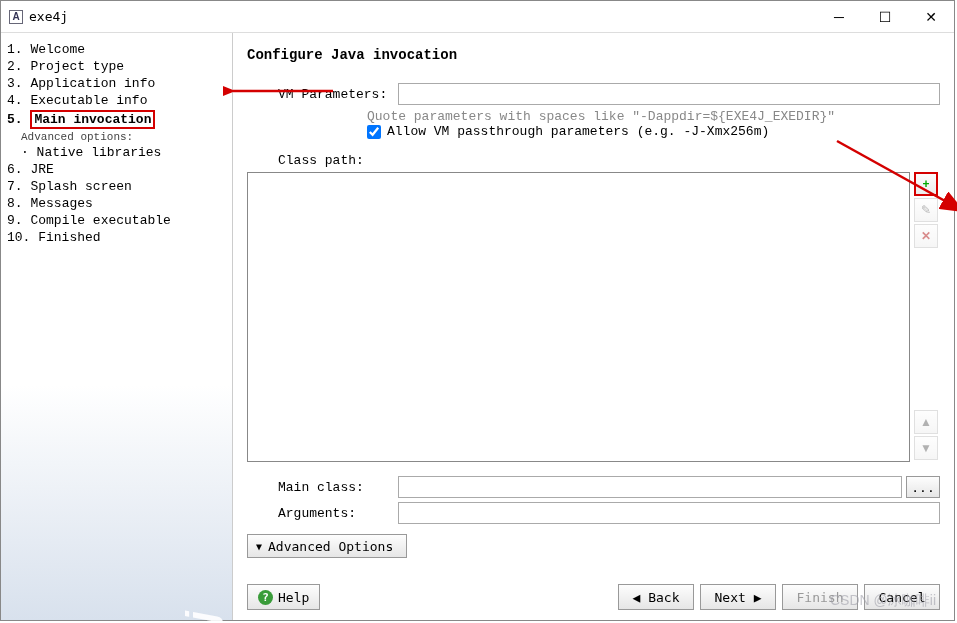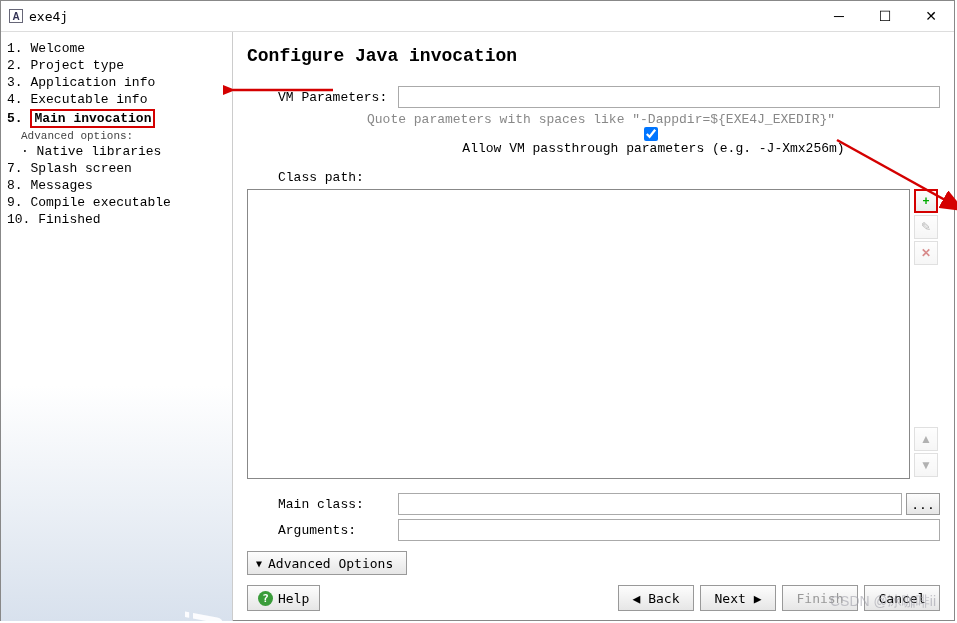--- a/index.html
+++ b/index.html
@@ -12,26 +12,26 @@
 .winbtn { width: 46px; height: 30px; display: flex; align-items: center; justify-content: center; font-size: 14px; }
 .body { flex: 1; display: flex; }
 .sidebar { width: 232px; background: linear-gradient(to bottom, #ffffff 0%, #ffffff 60%, #d8e1ed 100%); padding: 8px 0 0 6px; font-family: Consolas, "Courier New", monospace; font-size: 13px; position: relative; border-right: 1px solid #ccc; }
 .sidebar .step { padding: 1px 0; color: #000; white-space: nowrap; }
 .sidebar .step.selected { font-weight: bold; }
 .sidebar .step.selected .step-label { border: 2px solid #d40000; padding: 0 2px; display: inline-block; }
 .sidebar .advopts { font-size: 11px; color: #444; padding: 1px 0 1px 14px; }
 .sidebar .substep { padding: 1px 0 1px 14px; }
 .brand { position: absolute; bottom: 8px; right: 8px; font-family: Arial, sans-serif; font-size: 40px; font-weight: bold; font-style: italic; color: rgba(255,255,255,0.9); transform: rotate(-90deg); transform-origin: right bottom; letter-spacing: -1px; }
 .main { flex: 1; display: flex; flex-direction: column; padding: 14px 14px 10px 14px; position: relative; }
-.main h2 { font-family: Consolas, "Courier New", monospace; font-size: 18px; font-weight: bold; margin-bottom: 20px; }
+.main h2 { font-family: Consolas, "Courier New", monospace; font-size: 14px; font-weight: bold; margin-bottom: 20px; }
 .row { display: flex; align-items: center; margin-bottom: 4px; font-family: Consolas, "Courier New", monospace; font-size: 13px; margin-left: 31px; }
 .row .lbl { width: 120px; }
 .row input[type=text] { flex: 1; height: 22px; border: 1px solid #aaa; padding: 0 4px; font-family: Consolas, monospace; font-size: 13px; }
 .hint { color: #888; font-family: Consolas, "Courier New", monospace; font-size: 13px; margin-left: 120px; margin-bottom: 0; }
-.chkrow { margin-left: 120px; margin-bottom: 14px; display: flex; align-items: center; font-family: Consolas, "Courier New", monospace; font-size: 13px; flex-direction: column; }
+.chkrow { margin-left: 120px; margin-bottom: 14px; display: flex; align-items: center; font-family: Consolas, "Courier New", monospace; font-size: 13px; }
 .chkrow input { margin-right: 6px; width: 14px; height: 14px; }
 .cp-area { display: flex; margin-bottom: 14px; }
 .cp-list { flex: 1; height: 290px; border: 1px solid #888; background: #fff; }
 .cp-tools { width: 26px; margin-left: 4px; display: flex; flex-direction: column; }
 .tbtn { width: 24px; height: 24px; border: 1px solid #bbb; background: linear-gradient(#fdfdfd,#ececec); margin-bottom: 2px; display: flex; align-items: center; justify-content: center; font-size: 12px; color: #555; }
 .tbtn.disabled { opacity: 0.45; }
 .tbtn.add { color: #0a0; font-weight: bold; }
 .tbtn.remove { color: #a00; font-weight: bold; }
 .tbtn.add-highlight { border: 2px solid #d40000; }
 .spacer-tools { flex: 1; }
@@ -63,20 +63,21 @@
 
   <div class="body">
     <div class="sidebar">
       <div class="step"><span>1.</span> <span>Welcome</span></div>
       <div class="step"><span>2.</span> <span>Project type</span></div>
       <div class="step"><span>3.</span> <span>Application info</span></div>
       <div class="step"><span>4.</span> <span>Executable info</span></div>
       <div class="step selected"><span>5.</span> <span class="step-label">Main invocation</span></div>
       <div class="advopts">Advanced options:</div>
       <div class="substep">· Native libraries</div>
+      <div class="step"><span>6.</span> <span>JRE</span></div>
       <div class="step"><span>7.</span> <span>Splash screen</span></div>
       <div class="step"><span>8.</span> <span>Messages</span></div>
       <div class="step"><span>9.</span> <span>Compile executable</span></div>
       <div class="step"><span>10.</span> <span>Finished</span></div>
       <div class="brand">exe4j</div>
     </div>
 
     <div class="main">
       <h2>Configure Java invocation</h2>
 

